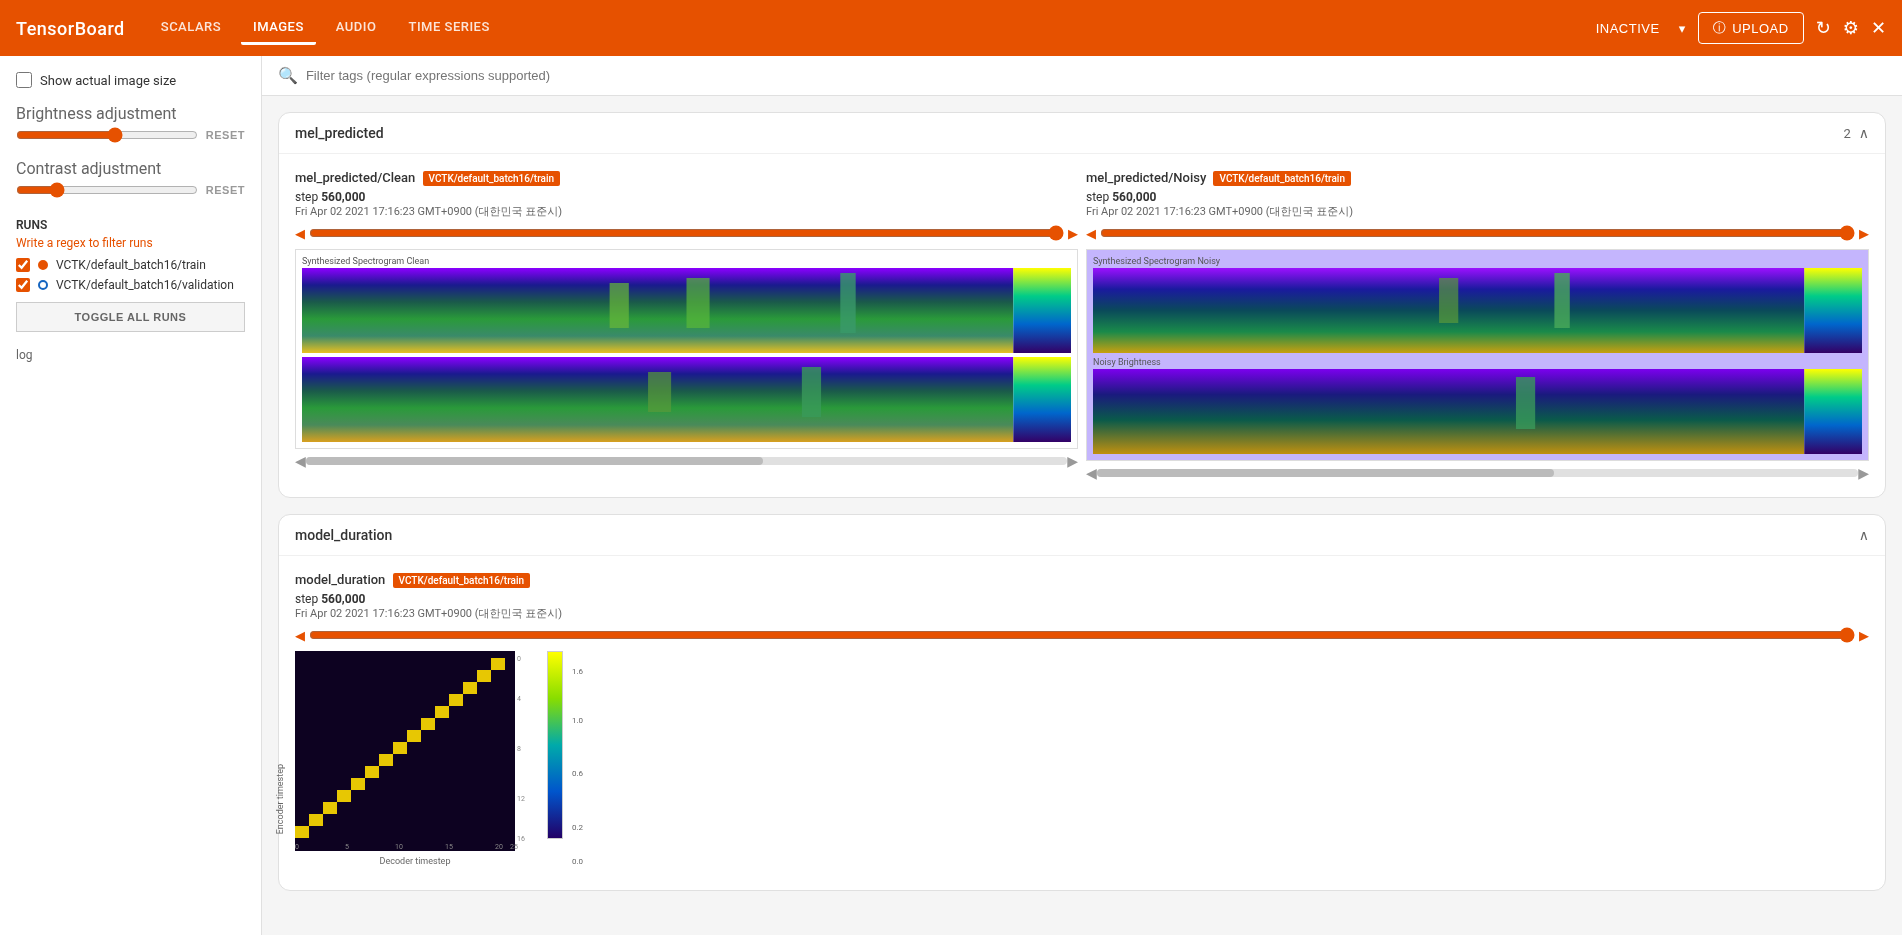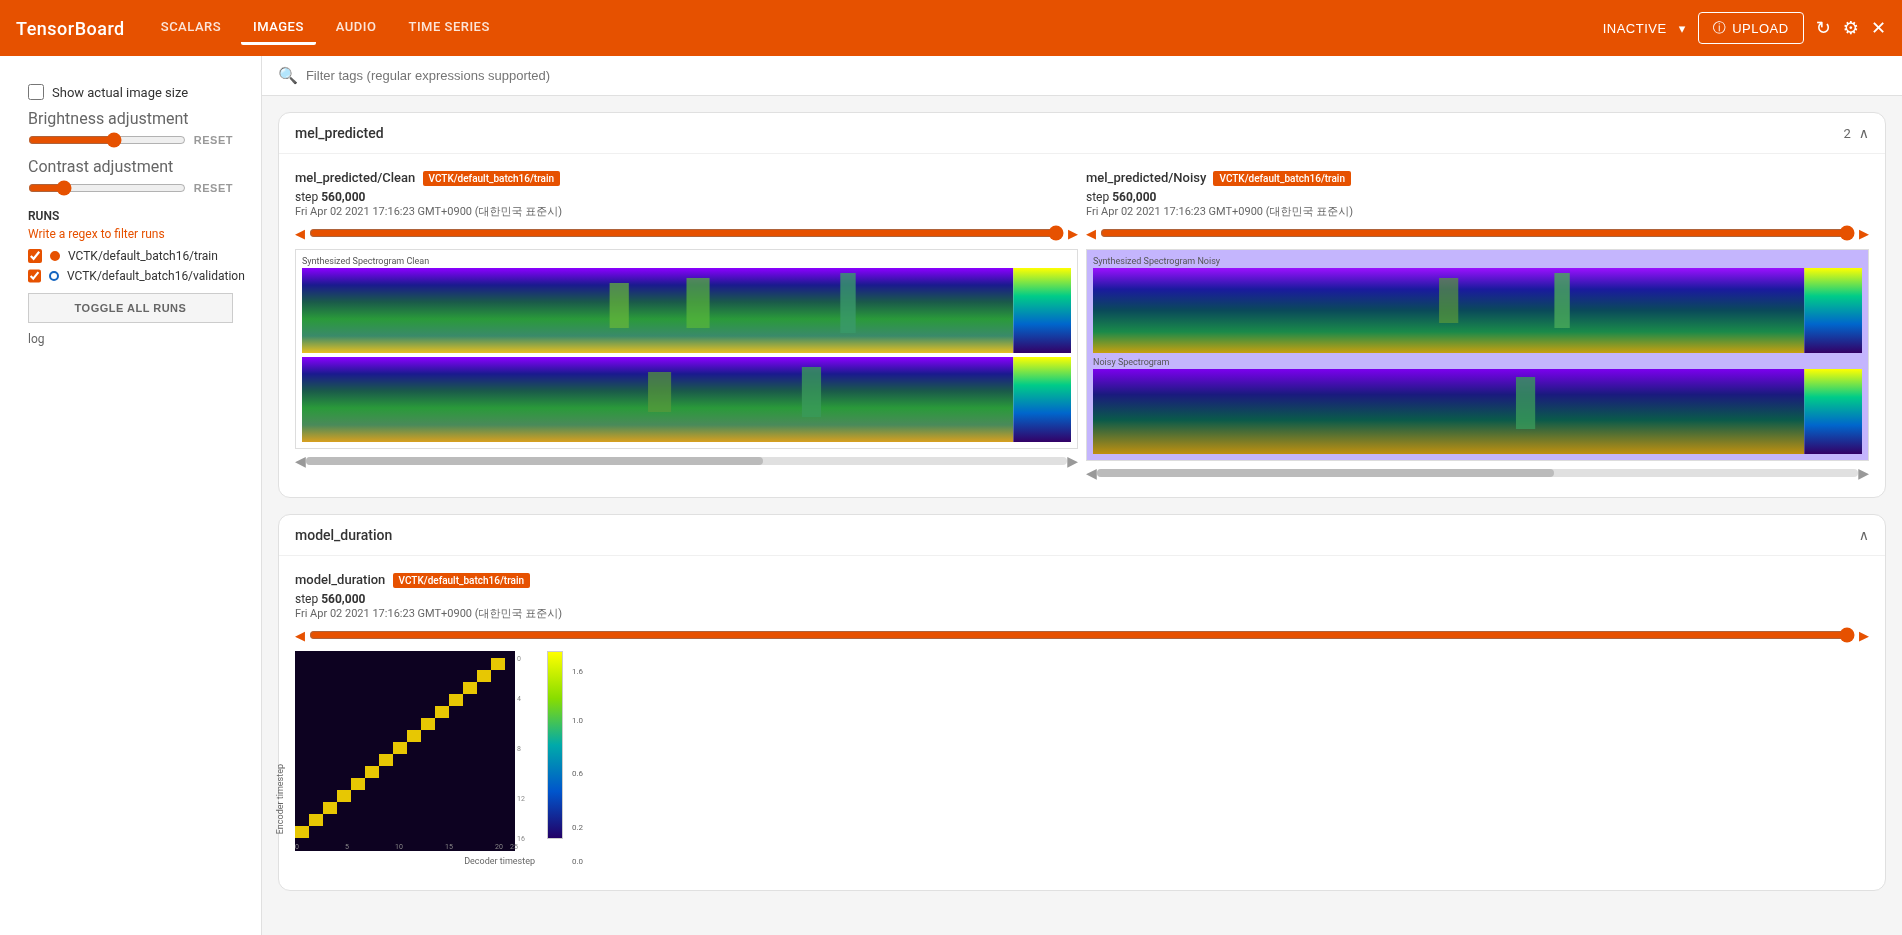--- a/index.html
+++ b/index.html
@@ -35,21 +35,21 @@
       letter-spacing: 0.5px;
       cursor: pointer;
       text-align: center;
     }
     .topnav-link.active {
       color: white;
       border-bottom: 3px solid white;
     }
     .topnav-right { display: flex; align-items: center; gap: 12px; }
     .inactive-dropdown {
-      display: flex; align-items: center; gap: 12px;
+      display: flex; align-items: center; gap: 19px;
       background: transparent;
       border: none;
       color: white;
       font-size: 13px;
       font-weight: 500;
       cursor: pointer;
       letter-spacing: 0.5px;
     }
     .upload-btn {
       border: 1.5px solid white;
@@ -74,25 +74,25 @@
       margin-top: 56px;
       height: calc(100vh - 56px);
     }
 
     
     .sidebar {
       width: 262px;
       min-width: 262px;
       background: white;
       border-right: 1px solid #e0e0e0;
-      padding: 28px;
+      padding: 16px;
       overflow-y: auto;
       display: flex;
       flex-direction: column;
-      gap: 5px;
+      gap: 12px;
     }
     .show-image-row {
       display: flex; align-items: center; gap: 8px;
     }
     .show-image-row input[type=checkbox] { width: 16px; height: 16px; }
     .show-image-label { font-size: 13px; color: #333; }
     .adjustment-section { margin-top: 4px; }
     .adjustment-label { font-size: 16px; color: #666; margin-bottom: 4px; }
     .slider-row { display: flex; align-items: center; gap: 8px; }
     .slider-row input[type=range] {
@@ -447,21 +447,21 @@
                       <stop offset="66%" stop-color="#0066cc"></stop>
                       <stop offset="100%" stop-color="#330066"></stop>
                     </linearGradient>
                   </defs>
                   <rect x="0" y="0" width="185" height="85" fill="url(#specGrad3)"></rect>
                   <rect x="120" y="5" width="4" height="55" fill="#4aaa5a" opacity="0.8"></rect>
                   <rect x="90" y="10" width="5" height="45" fill="#5a9a3a" opacity="0.7"></rect>
                   <rect x="185" y="0" width="15" height="85" fill="url(#colorbar2)"></rect>
                 </svg>
               </div>
-              <div style="font-size:9px;color:#555;margin-bottom:2px;">Noisy Spectrogram</div>
+              <div style="font-size:9px;color:#555;margin-bottom:2px;">Noisy Brightness</div>
               <div style="height:85px;">
                 <svg width="100%" height="85" viewBox="0 0 200 85" preserveAspectRatio="none">
                   <defs>
                     <linearGradient id="specGrad4" x1="0" y1="0" x2="0" y2="1">
                       <stop offset="0%" stop-color="#7b00ee"></stop>
                       <stop offset="30%" stop-color="#1a1a7e"></stop>
                       <stop offset="60%" stop-color="#0a5a4a"></stop>
                       <stop offset="100%" stop-color="#c09010"></stop>
                     </linearGradient>
                   </defs>
@@ -546,21 +546,21 @@
               </svg>
               
               <div style="position:absolute;right:-28px;top:0;width:16px;height:188px;background:linear-gradient(to bottom,#ffff00,#88dd00,#00aaaa,#0055cc,#220066);border:1px solid #ccc;"></div>
               
               <div style="position:absolute;right:-48px;top:16px;font-size:8px;color:#666;">1.6</div>
               <div style="position:absolute;right:-48px;top:30%;font-size:8px;color:#666;">1.0</div>
               <div style="position:absolute;right:-48px;top:55%;font-size:8px;color:#666;">0.6</div>
               <div style="position:absolute;right:-48px;top:80%;font-size:8px;color:#666;">0.2</div>
               <div style="position:absolute;right:-48px;bottom:0;font-size:8px;color:#666;">0.0</div>
               
-              <div style="text-align:right;font-size:9px;color:#666;margin-top:2px;">Decoder timestep</div>
+              <div style="text-align:center;font-size:9px;color:#666;margin-top:2px;">Decoder timestep</div>
             </div>
           </div>
         </div>
       </div>
     </div>
 
   </main>
 </div>
 
 </body></html>

